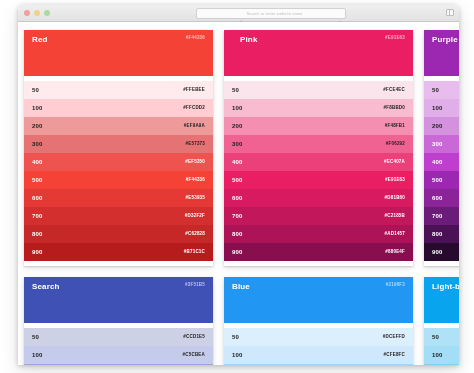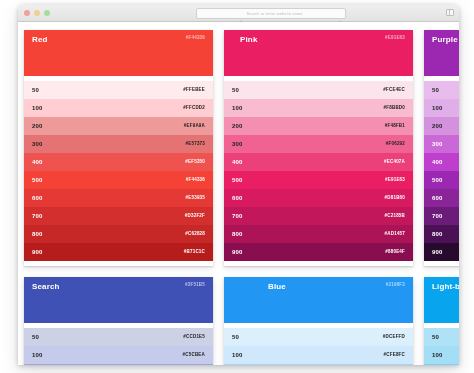--- a/index.html
+++ b/index.html
@@ -369,21 +369,21 @@
               </div>
               <div class="shade-row" style="background: rgb(197, 203, 234);">
                 <span class="shade-label" style="color: rgb(33, 33, 33);">100</span>
                 <span class="shade-hex" style="color: rgb(33, 33, 33);">#C5CBEA</span>
               </div>
               <div class="shade-row" style="background: rgb(160, 163, 222);"></div>
             </div>
           </div>
           <div class="palette-card">
             <div class="card-header" style="background: rgb(33, 150, 243);">
-              <div class="card-title" style="color: rgb(255, 255, 255); margin-left: 36px;">Blue</div>
+              <div class="card-title" style="color: rgb(255, 255, 255);">Blue</div>
               <div class="card-header-hex" style="color: rgb(255, 255, 255);">#2196F3</div>
             </div>
             <div class="shade-list">
               <div class="shade-row" style="background: rgb(220, 239, 253);">
                 <span class="shade-label" style="color: rgb(33, 33, 33);">50</span>
                 <span class="shade-hex" style="color: rgb(33, 33, 33);">#DCEFFD</span>
               </div>
               <div class="shade-row" style="background: rgb(207, 232, 252);">
                 <span class="shade-label" style="color: rgb(33, 33, 33);">100</span>
                 <span class="shade-hex" style="color: rgb(33, 33, 33);">#CFE8FC</span>

